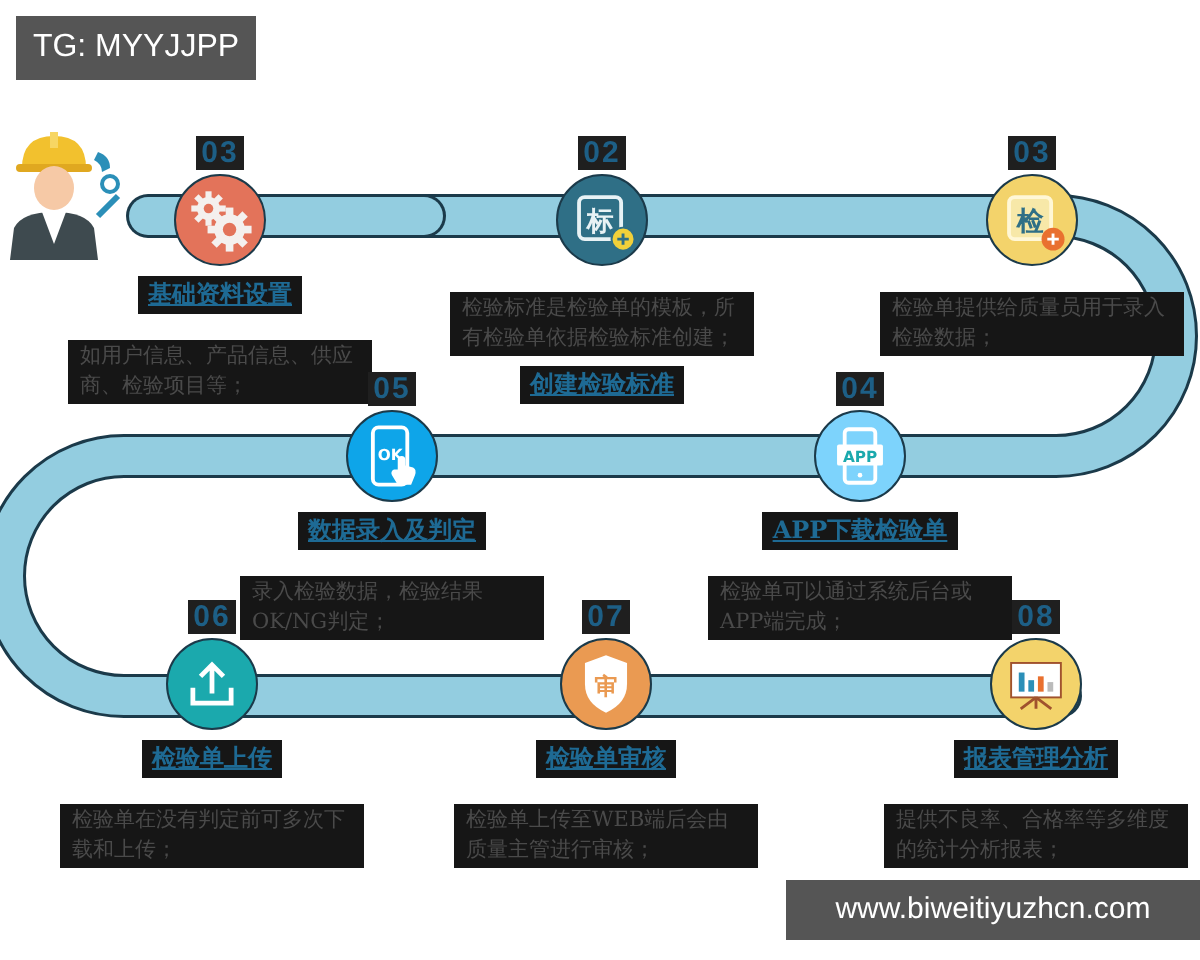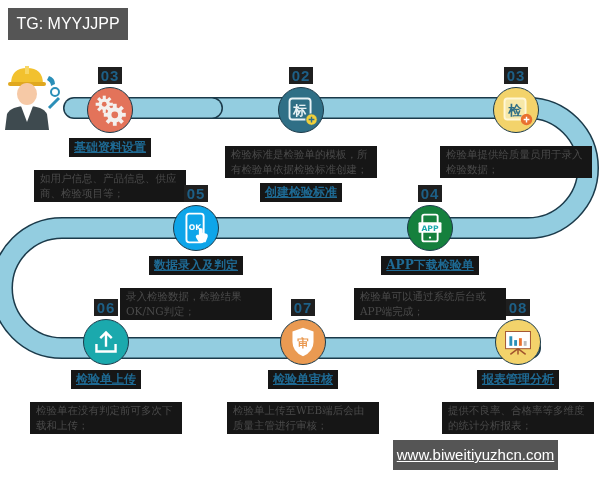--- a/index.html
+++ b/index.html
@@ -1,19 +1,19 @@
 <!DOCTYPE html>
 <html><head>
 <meta charset="utf-8">
 <style>
   html, body { margin:0; padding:0; }
   body { width:600px; height:480px; position:relative; overflow:hidden; background:#ffffff; font-family:"DejaVu Sans", sans-serif; }
   .badge { position:absolute; background:#555555; color:#ffffff; font-family:"Liberation Sans", sans-serif; }
   .tg { left:8px; top:8px; width:120px; height:32px; line-height:32px; font-size:16px; text-align:center; }
-  .url { left:393px; top:440px; width:165px; height:30px; line-height:30px; font-size:15px; text-align:center;text-decoration:underline; }
+  .url { left:393px; top:440px; width:207px; height:30px; line-height:30px; font-size:15px; text-align:center; }
   svg.track { position:absolute; left:0; top:0; }
   .step { position:absolute; width:160px; text-align:center; }
   .step .num { display:inline-block; background:#1f1f1f; color:#1d5f86; font-family:"Liberation Sans", sans-serif; font-weight:bold; font-size:15px; padding:0 3px; height:17px; line-height:17px; letter-spacing:1px; }
   .step .circle { width:46px; height:46px; border-radius:50%; margin:2px auto 0; position:relative; border:1px solid #1b3a4a; box-sizing:border-box; }
   .step .title { display:inline-block; margin-top:5px; background:#161616; color:#1e6a94; font-family:"DejaVu Serif", serif; font-weight:bold; font-size:12px; padding:1px 5px; white-space:nowrap;text-decoration:underline; }
   .step .desc { display:inline-block; margin-top:13px; background:#161616; color:#4a4a4a; font-family:"DejaVu Serif", serif; font-size:10.5px; line-height:15px; padding:1px 6px; max-width:140px; text-align:left; }
   .ic { position:absolute; left:0; top:0; width:100%; height:100%; }
   .worker { position:absolute; left:5px; top:62px; width:60px; height:68px; }
 </style>
 </head>
@@ -90,21 +90,21 @@
       <text x="22" y="28" text-anchor="middle" font-size="14" font-weight="bold" fill="#2f6f86" font-family="DejaVu Sans, sans-serif">检</text>
       <circle cx="34" cy="33" r="6" fill="#e9702f"></circle>
       <path d="M34 30 v6 M31 33 h6" stroke="#ffffff" stroke-width="1.5"></path>
     </svg>
   </div>
   <div><span class="desc">检验单提供给质量员用于录入检验数据；</span></div>
 </div>
 
 <div class="step" style="left:350px; top:184px;">
   <div><span class="num">04</span></div>
-  <div class="circle" style="background:#15803d;">
+  <div class="circle" style="background:#7dd3fc;">
     <svg class="ic" viewBox="0 0 46 46">
       <rect x="15" y="9" width="16" height="28" rx="2" fill="none" stroke="#ffffff" stroke-width="2"></rect>
       <rect x="11" y="17" width="24" height="11" rx="1" fill="#ffffff"></rect>
       <text x="23" y="26" text-anchor="middle" font-size="8" font-weight="bold" fill="#1ba9ad" font-family="DejaVu Sans, sans-serif">APP</text>
       <circle cx="23" cy="33" r="1.2" fill="#ffffff"></circle>
     </svg>
   </div>
   <div><span class="title">APP下载检验单</span></div>
   <div><span class="desc">检验单可以通过系统后台或APP端完成；</span></div>
 </div>

